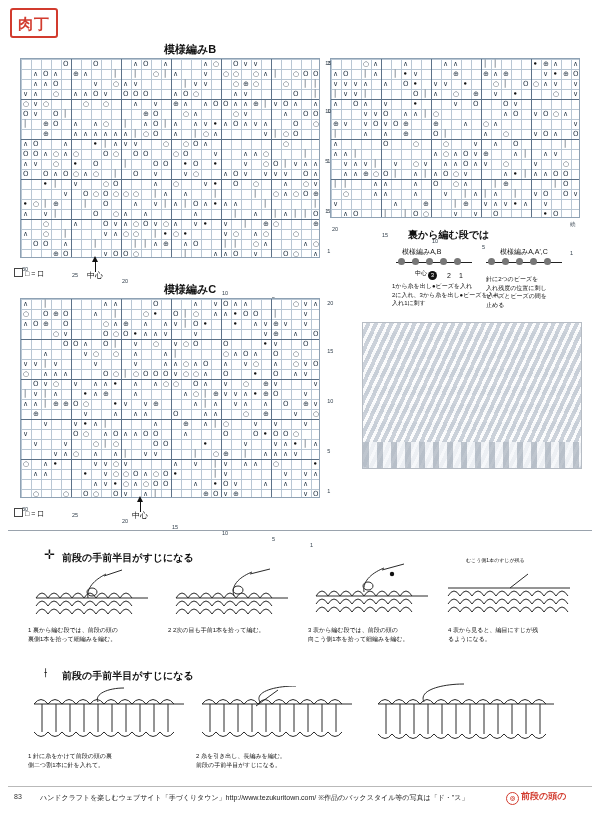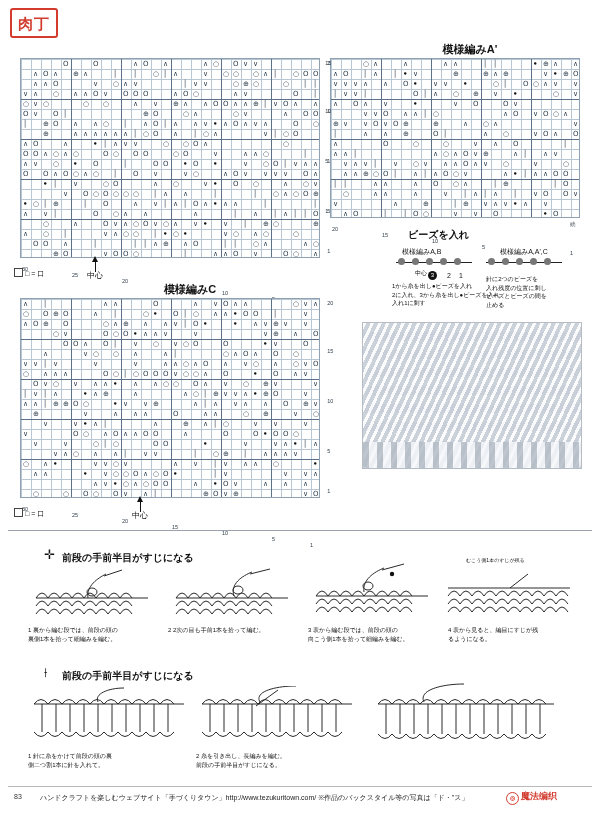--- a/index.html
+++ b/index.html
@@ -104,20 +104,21 @@
 </style>
 </head>
 <body>
 
 <div class="page">
 
   <div class="logo">
     <span>肉丁</span>
   </div>
 
+  <div class="chart-title" style="left:100px;top:42px;width:180px;">模様編みB</div>
 
   <div class="grid" id="gridB" style="left:20px;top:58px;width:300px;height:200px;">
       <span class="gridsym" style="left:42px;top:0px;">O</span>
       <span class="gridsym" style="left:72px;top:0px;">O</span>
       <span class="gridsym" style="left:112px;top:0px;">∧</span>
       <span class="gridsym" style="left:122px;top:0px;">O</span>
       <span class="gridsym" style="left:142px;top:0px;">∧</span>
       <span class="gridsym" style="left:182px;top:0px;">∧</span>
       <span class="gridsym" style="left:192px;top:0px;">○</span>
       <span class="gridsym" style="left:212px;top:0px;">O</span>
@@ -469,21 +470,20 @@
     <span style="position:absolute;top:150px;">5</span>
     <span style="position:absolute;top:190px;">1</span>
   </div>
   <div class="vline" style="left:95px;top:258px;height:14px;"></div>
   <div class="arrow-up" style="left:92px;top:256px;"></div>
   <div class="center-mark" style="left:78px;top:270px;width:34px;">中心</div>
   <div class="legend" style="left:14px;top:268px;">
     <span class="sq"></span><span>□ = 口</span>
   </div>
 
-  <div class="chart-title" style="left:390px;top:42px;width:160px;">模様編みA'</div>
 
   <div class="grid" id="gridA2" style="left:330px;top:58px;width:250px;height:160px;">
       <span class="gridsym" style="left:32px;top:0px;">○</span>
       <span class="gridsym" style="left:42px;top:0px;">∧</span>
       <span class="gridsym" style="left:72px;top:0px;">∧</span>
       <span class="gridsym" style="left:112px;top:0px;">∧</span>
       <span class="gridsym" style="left:122px;top:0px;">∧</span>
       <span class="gridsym" style="left:152px;top:0px;">│</span>
       <span class="gridsym" style="left:162px;top:0px;">│</span>
       <span class="gridsym" style="left:202px;top:0px;color:#111;font-weight:bold;">•</span>
@@ -1055,21 +1055,21 @@
     <span style="position:absolute;top:150px;">5</span>
     <span style="position:absolute;top:190px;">1</span>
   </div>
   <div class="vline" style="left:140px;top:498px;height:14px;"></div>
   <div class="arrow-up" style="left:137px;top:496px;"></div>
   <div class="center-mark" style="left:123px;top:510px;width:34px;">中心</div>
   <div class="legend" style="left:14px;top:508px;">
     <span class="sq"></span><span>□ = 口</span>
   </div>
 
-  <div class="beads-title" style="left:408px;top:228px;">ビーズを入れ</div>
+  <div class="beads-title" style="left:408px;top:228px;">裏から編む段では</div>
 
   <div class="beads-sub" style="left:402px;top:247px;">模様編みA,B</div>
   <div class="beads-sub" style="left:500px;top:247px;">模様編みA,A',C</div>
 
   <div class="bead-line" style="left:396px;top:262px;width:76px;"></div>
   <div class="bead" style="left:398px;top:258px;width:7px;height:7px;background:#777;"></div>
   <div class="bead" style="left:412px;top:258px;width:7px;height:7px;background:#777;"></div>
   <div class="bead" style="left:426px;top:258px;width:7px;height:7px;background:#777;"></div>
   <div class="bead" style="left:440px;top:258px;width:7px;height:7px;background:#777;"></div>
   <div class="bead" style="left:454px;top:258px;width:7px;height:7px;background:#777;"></div>
@@ -1202,16 +1202,16 @@
 
   <div class="step-cap" style="left:28px;top:752px;width:150px;"><span>1</span> <span>針に糸をかけて前段の頭の裏
 側二つ割1本に針を入れて。</span></div>
   <div class="step-cap" style="left:196px;top:752px;width:160px;"><span>2</span> <span>糸を引き出し、長編みを編む。
 前段の手前半目がすじになる。</span></div>
 
   <div class="footer-line" style="left:8px;top:786px;width:584px;"></div>
   <div class="pg" style="left:14px;top:793px;">83</div>
   <div class="footer-text" style="left:40px;top:793px;width:470px;">ハンドクラフトを楽しむウェブサイト「手づくりタウン」http://www.tezukuritown.com/ ※作品のバックスタイル等の写真は「ド・"ス」</div>
   <div class="stamp" style="left:506px;top:790px;">
-    <span class="ring">◎</span><span>魔法编织</span>
+    <span class="ring">◎</span><span>前段の頭の</span>
   </div>
 
 </div>
 
 </body></html>

